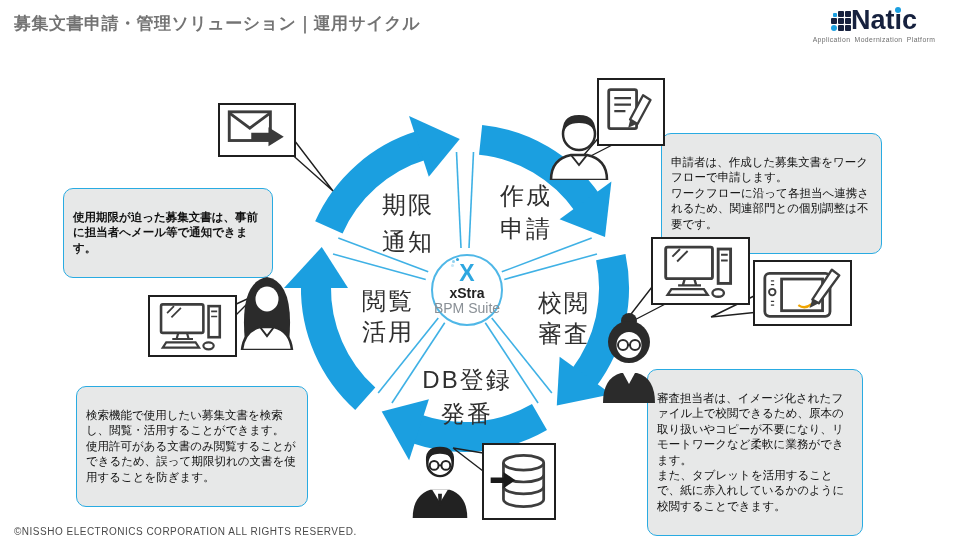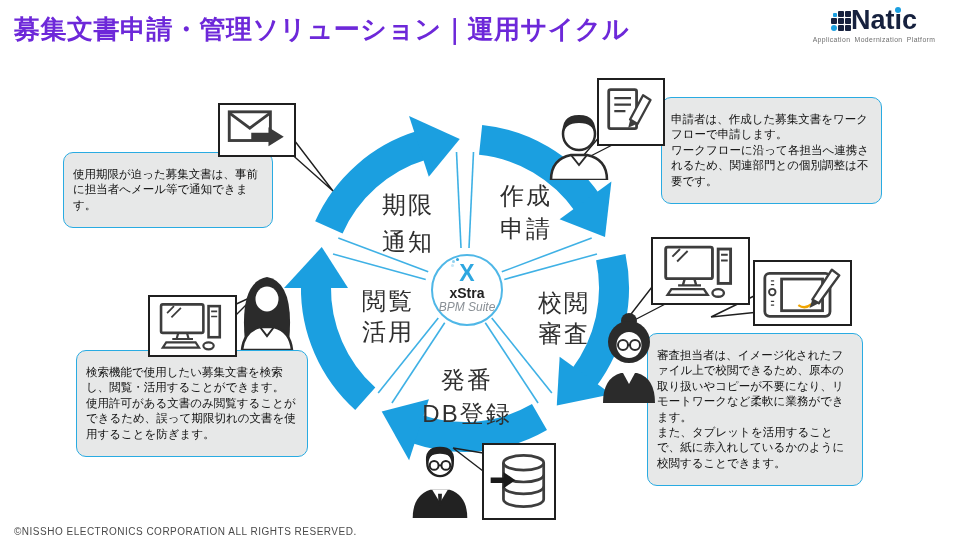--- a/index.html
+++ b/index.html
@@ -2,21 +2,21 @@
 <html><head>
 <meta charset="utf-8">
 <style>
   html,body{margin:0;padding:0;}
   body{
     width:960px;height:540px;position:relative;overflow:hidden;background:#fff;
     font-family:"Liberation Sans","DejaVu Sans",sans-serif;
   }
   .abs{position:absolute;}
   
-  .page-title{left:14px;top:12px;font-size:26px;font-weight:bold;color:#6d28d9;letter-spacing:.5px;z-index:3;}
+  .page-title{left:14px;top:12px;font-size:17px;font-weight:bold;color:#737373;letter-spacing:.5px;z-index:3;}
   
   .brand{right:10px;top:7px;width:152px;text-align:center;z-index:3;}
   .brand-row{display:flex;align-items:center;justify-content:center;}
   .natic-mark{display:grid;grid-template-columns:repeat(3,6px);grid-auto-rows:6px;gap:1px;}
   .mc{background:#16213E;border-radius:1px;}
   .mc.small-blue{background:#1B9FE0;width:4px;height:4px;align-self:end;justify-self:end;}
   .mc.round-blue{background:#1B9FE0;border-radius:50%;}
   .natic-name{font-size:27px;font-weight:800;color:#16213E;letter-spacing:0px;line-height:1;}
   .i-wrap{position:relative;display:inline-block;}
   .i-dot{position:absolute;left:50%;transform:translateX(-50%);top:0px;width:6px;height:6px;border-radius:50%;background:#1B9FE0;}
@@ -26,26 +26,26 @@
   #tails{left:0;top:0;z-index:2;}
   .step-label{transform:translate(-50%,-50%);text-align:center;font-size:24px;color:#2f2f2f;z-index:3;white-space:nowrap;}
   .step-label div{letter-spacing:2px;}
   
   .hub{left:465px;top:288px;width:68px;height:68px;margin:-34px 0 0 -34px;border-radius:50%;
        background:#fff;border:2px solid #4FB7E7;z-index:3;text-align:center;}
   .hub-x{position:relative;display:inline-block;font-size:23px;font-weight:900;color:#2EA7E0;line-height:1;margin-top:6px;}
   .x-dots{position:absolute;left:-7px;top:-2px;width:3px;height:3px;border-radius:50%;background:#8ED0EF;
           box-shadow:4px -2px 0 #2EA7E0,-1px 4px 0 #C4E7F7;}
   .hub-product{font-size:14px;font-weight:bold;color:#222;line-height:1.15;}
-  .hub-suite{font-size:12px;color:#8a9096;line-height:1.1;font-style:italic;}
+  .hub-suite{font-size:14px;color:#8a9096;line-height:1.1;}
   
   .iconbox{background:#fff;border:2px solid #1f1f1f;display:flex;align-items:center;justify-content:center;z-index:5;}
   
-  .callout{background:#E7E8E8;border:1.5px solid #29ABE2;border-radius:10px;padding:14px 9px;
-           font-size:11.5px;line-height:1.34;color:#101010;white-space:pre-line;z-index:4;}
+  .callout{background:#E7E8E8;border:1.5px solid #29ABE2;border-radius:10px;padding:21px 9px;
+           font-size:11.5px;line-height:1.34;color:#101010;white-space:pre-line;z-index:4;margin-top:36px;}
   
   .person{z-index:6;}
   
   .footer{left:14px;top:526px;font-size:10px;color:#4a4a4a;letter-spacing:.5px;z-index:3;}
 </style>
 </head>
 <body>
 
 <div class="abs page-title">募集文書申請・管理ソリューション｜運用サイクル</div>
 
@@ -117,22 +117,22 @@
 </div>
 <div class="abs step-label" style="left:526px;top:212px;line-height:33px;">
   <div>作成</div>
     <div>申請</div>
 </div>
 <div class="abs step-label" style="left:564px;top:318px;line-height:31px;">
   <div>校閲</div>
     <div>審査</div>
 </div>
 <div class="abs step-label" style="left:467px;top:397px;line-height:34px;">
-  <div>発番</div>
-    <div>DB登録</div>
+  <div>DB登録</div>
+    <div>発番</div>
 </div>
 <div class="abs step-label" style="left:388px;top:316px;line-height:31px;">
   <div>閲覧</div>
     <div>活用</div>
 </div>
 
 <div class="abs iconbox" style="left:218px;top:103px;width:74px;height:50px;">
   <svg width="64" height="44" viewBox="0 0 64 46">
     <rect x="3" y="4" width="43" height="30" fill="#fff" stroke="#3d3d3d" stroke-width="3"></rect>
     <path d="M3,5 L24.5,21 L46,5" fill="none" stroke="#3d3d3d" stroke-width="3"></path>
@@ -223,21 +223,21 @@
   <circle cx="32" cy="22" r="13" fill="#fff" stroke="#222" stroke-width="2.5"></circle>
   <path d="M18,23 Q15,5 32,5 Q49,5 46,23 Q45,12 32,12 Q19,12 18,23 Z" fill="#222"></path>
   <circle cx="26" cy="24" r="4.5" fill="none" stroke="#222" stroke-width="2"></circle>
   <circle cx="38" cy="24" r="4.5" fill="none" stroke="#222" stroke-width="2"></circle>
   <path d="M30.5,24 H33.5" stroke="#222" stroke-width="2"></path>
   <path d="M4,78 Q4,55 22,49 L42,49 Q60,55 60,78 Z" fill="#222"></path>
   <path d="M24,49 L32,62 L40,49 Z" fill="#fff"></path>
   <path d="M30,53 L34,53 L33.5,65 L30.5,65 Z" fill="#222"></path>
 </svg>
 
-<div class="abs callout" style="left:63px;top:152px;width:190px;">使用期限が迫った募集文書は、事前に担当者へメール等で通知できます。</div>
+<div class="abs callout" style="left:63px;top:152px;width:190px;font-weight:bold;">使用期限が迫った募集文書は、事前に担当者へメール等で通知できます。</div>
 <div class="abs callout" style="left:661px;top:97px;width:201px;">申請者は、作成した募集文書をワークフローで申請します。
 ワークフローに沿って各担当へ連携されるため、関連部門との個別調整は不要です。</div>
 <div class="abs callout" style="left:647px;top:333px;width:196px;">審査担当者は、イメージ化されたファイル上で校閲できるため、原本の取り扱いやコピーが不要になり、リモートワークなど柔軟に業務ができます。
 また、タブレットを活用することで、紙に赤入れしているかのように校閲することできます。</div>
 <div class="abs callout" style="left:76px;top:350px;width:212px;">検索機能で使用したい募集文書を検索し、閲覧・活用することができます。
 使用許可がある文書のみ閲覧することができるため、誤って期限切れの文書を使用することを防ぎます。</div>
 
 <div class="abs footer">©NISSHO ELECTRONICS CORPORATION  ALL RIGHTS RESERVED.</div>
 
 </body></html>

